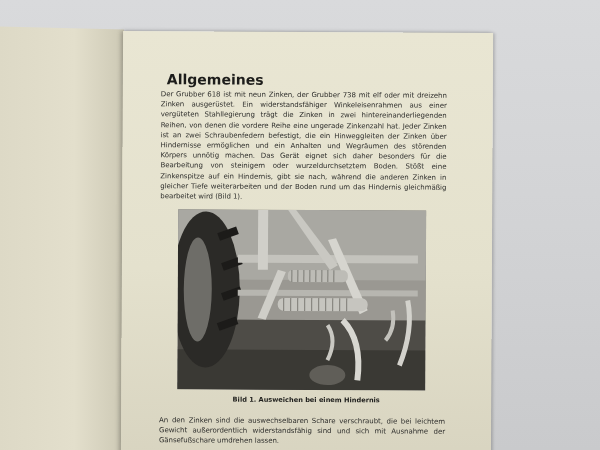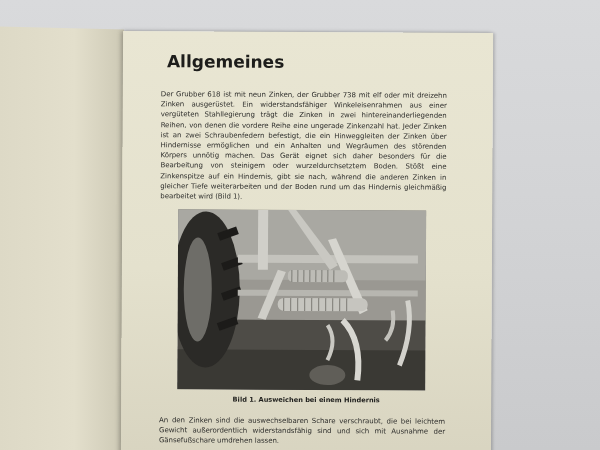--- a/index.html
+++ b/index.html
@@ -13,22 +13,22 @@
     background: linear-gradient(90deg,#ddd9c6 0%,#e3dfcc 60%,#cdc9b5 100%);
     transform: skewY(1.5deg);
   }
   .page {
     position:absolute; left:122px; top:32px; width:370px; height:430px;
     background: linear-gradient(180deg,#e9e6d3 0%,#e4e1cd 55%,#d8d4c0 100%);
     box-shadow: -2px 0 4px rgba(0,0,0,0.25), 2px 0 3px rgba(0,0,0,0.15);
     transform: rotate(0.3deg);
   }
   .heading {
-    position:absolute; left:44px; top:20px;
-    font-family:"DejaVu Sans", sans-serif; font-weight:bold; font-size:17px; color:#1d1d1b;
+    position:absolute; left:44px; top:40px;
+    font-family:"DejaVu Sans", sans-serif; font-weight:bold; font-size:14px; color:#1d1d1b;
   }
   .para {
     position:absolute; left:38px; width:286px;
     font-family:"DejaVu Sans", sans-serif; font-size:7px; line-height:10.2px; color:#2d2d2b;
     text-align:justify; letter-spacing:-0.05px;
   }
   .p1 { top:58px; }
   .p2 { top:384px; }
   .photo {
     position:absolute; left:56px; top:178px; width:248px; height:180px;

